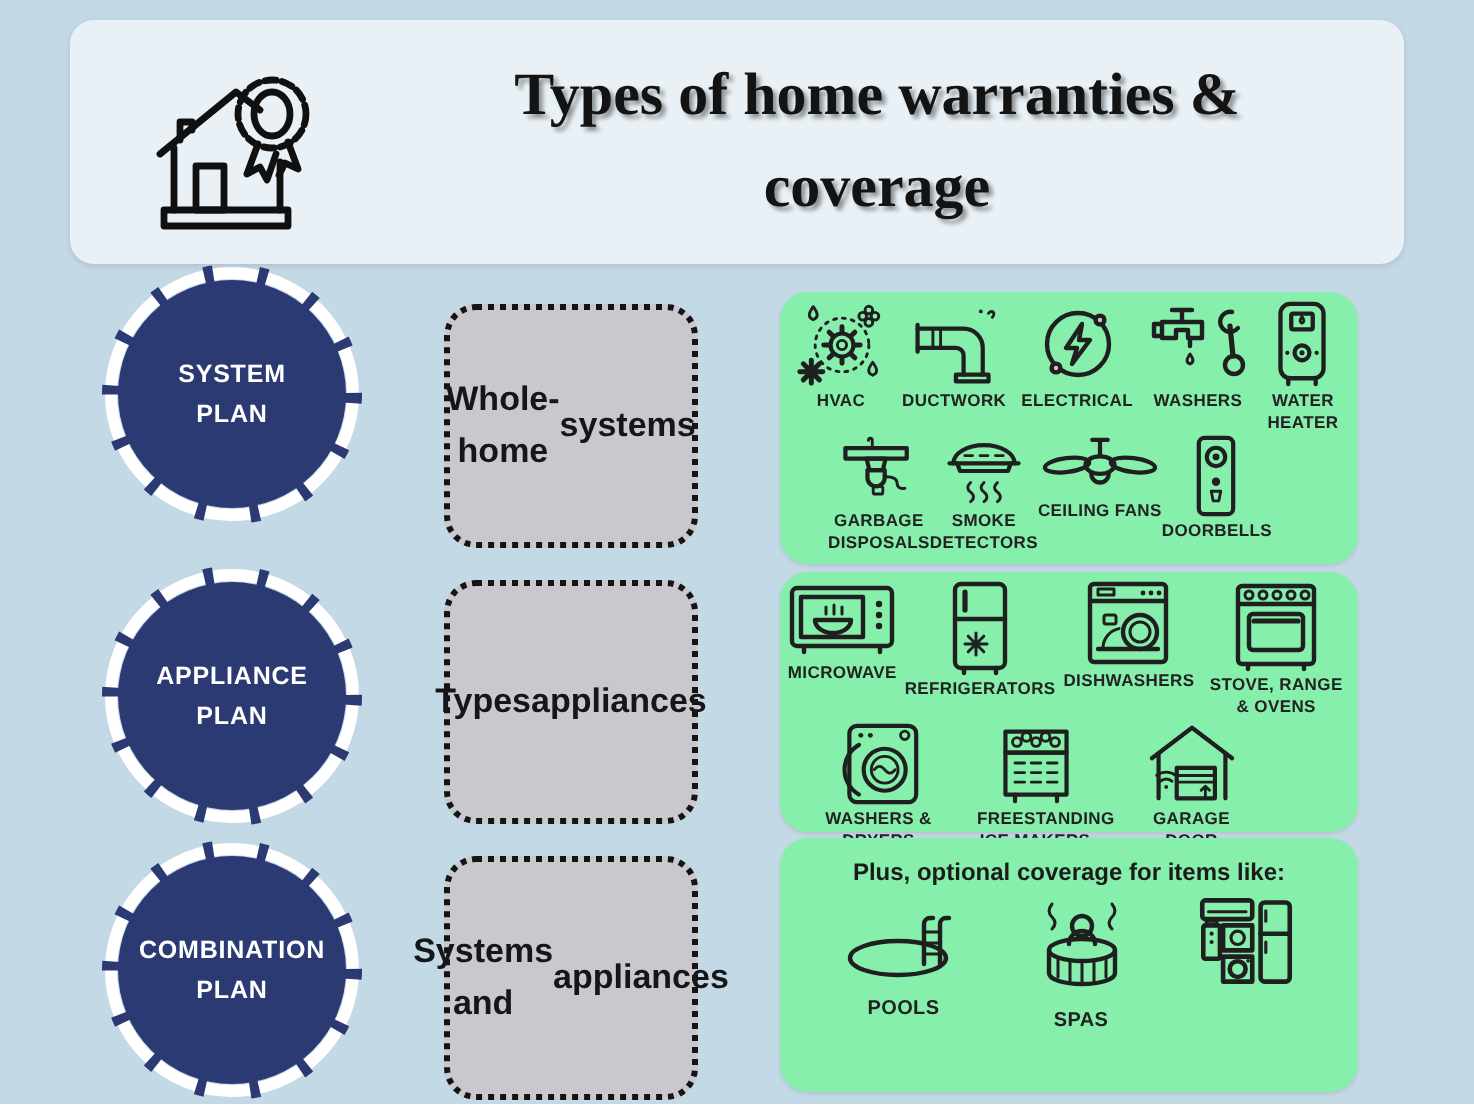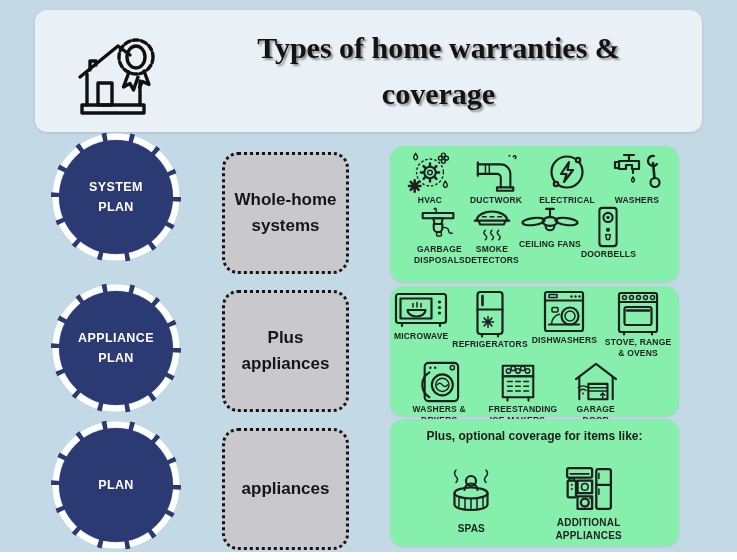--- a/index.html
+++ b/index.html
@@ -15,34 +15,34 @@
                 padding-right:30px}
 
   
   .plan-circle{position:absolute;left:51px;width:130px;height:130px}
   .plan-circle .lbl{position:absolute;inset:0;display:flex;flex-direction:column;justify-content:center;
                     align-items:center;color:#fff;font-weight:700;font-size:12.5px;letter-spacing:.4px;
                     line-height:1.6;text-align:center}
 
   
   .dash-box{position:absolute;left:222px;width:121px;height:116px;background:#c9c8cd;border:3px dotted #141414;
-            border-radius:16px;display:flex;flex-direction:column;justify-content:center;align-items:center;
+            border-radius:16px;display:flex;justify-content:center;align-items:center;
             font-weight:700;font-size:17px;color:#161618;line-height:1.55;text-align:center}
 
   
   .panel{position:absolute;left:390px;width:289px;background:#86efac;border-radius:14px;
          box-shadow:0 1px 2px rgba(0,0,0,.1)}
   .row{display:flex;justify-content:space-evenly;align-items:flex-start}
   .item{display:flex;flex-direction:column;align-items:center;gap:1px}
   .ibox{display:flex;align-items:center;justify-content:center}
   .ilabel{font-weight:700;font-size:8.5px;letter-spacing:.2px;line-height:1.3;text-align:center;
           color:#222;max-width:58px}
   .nw{white-space:nowrap;max-width:none}
   .w72{max-width:74px}
-  .intro{font-weight:700;font-size:12px;text-align:center;color:#1b1b1b;margin:10px 0 20px 0}
+  .intro{font-weight:700;font-size:12px;text-align:center;color:#1b1b1b;margin:10px 0 2px 0}
   .p3lbl{font-size:10px;max-width:72px}
 
   
   svg.ic *{fill:none;stroke:#1f1f1f;stroke-width:2.2;stroke-linecap:round;stroke-linejoin:round}
   svg.ic .fl{fill:#1f1f1f;stroke:none}
   svg.ic .bg{fill:#c6c5ca}
   svg.ic .thin{stroke-width:1.5}
   svg.ic .th{stroke-width:2.6}
   svg.hic *{fill:none;stroke:#101010;stroke-width:3.4;stroke-linecap:round;stroke-linejoin:round}
 </style>
@@ -94,33 +94,35 @@
         <span>PLAN</span>
       </div>
   </div>
   <div class="plan-circle" style="top:420px">
     <svg width="130" height="130" viewBox="0 0 130 130">
       <circle cx="65" cy="65" r="57" fill="#2b3a72"></circle>
       <circle cx="65" cy="65" r="60.5" fill="none" stroke="#ffffff" stroke-width="6"></circle>
       <circle cx="65" cy="65" r="60.5" fill="none" stroke="#2b3a72" stroke-width="9" stroke-dasharray="4.6 22.5"></circle>
     </svg>
     <div class="lbl">
+        <span>COMBINATION</span>
         <span>PLAN</span>
       </div>
   </div>
 
   <div class="dash-box" style="top:152px">
     <span>Whole-home</span>
     <span>systems</span>
   </div>
   <div class="dash-box" style="top:290px">
-    <span>Plus</span>
+    <span>Types</span>
     <span>appliances</span>
   </div>
   <div class="dash-box" style="top:428px">
+    <span>Systems and</span>
     <span>appliances</span>
   </div>
 
   <div class="panel" style="top:146px;height:132px;padding-top:4px">
     <div class="row">
       <div class="item">
         <div class="ibox" style="height:44px">
           <svg class="ic" width="46" height="43" viewBox="0 0 48 44">
             <circle class="thin" cx="24" cy="22" r="14" stroke-dasharray="1.5 3.2"></circle>
             <circle cx="24" cy="22" r="6"></circle>
@@ -170,20 +172,35 @@
             <path d="M7 11h-4v6h4"></path>
             <path d="M21 18v4"></path>
             <path class="thin" d="M21 26c1.8 2.6 2.1 4 0 5-2.1-1-1.8-2.4 0-5z"></path>
             <path d="M42 5a5 5 0 1 0 3 8"></path>
             <path class="th" d="M41 12l1.5 15"></path>
             <circle cx="43" cy="31.5" r="4.5"></circle>
           </svg>
         </div>
         <div class="ilabel nw">WASHERS</div>
       </div>
+      <div class="item">
+        <div class="ibox" style="height:44px">
+          <svg class="ic" width="36" height="45" viewBox="0 0 36 46">
+            <rect x="7" y="2" width="22" height="38" rx="5"></rect>
+            <rect x="12.5" y="7" width="11" height="8" rx="1"></rect>
+            <path class="thin" d="M18 8.5c1.2 1.7 1.4 2.7 0 3.4-1.4-.7-1.2-1.7 0-3.4z"></path>
+            <circle cx="18" cy="27" r="3.8"></circle>
+              <circle class="fl" cx="18" cy="27" r="1.3"></circle>
+            <circle class="fl" cx="10.5" cy="27" r="1.1"></circle>
+              <circle class="fl" cx="25.5" cy="27" r="1.1"></circle>
+            <path d="M11 40v3 M25 40v3"></path>
+          </svg>
+        </div>
+        <div class="ilabel" style="max-width:40px">WATER HEATER</div>
+      </div>
     </div>
     <div class="row" style="padding-left:24px;padding-right:50px">
       <div class="item">
         <div class="ibox" style="height:37px">
           <svg class="ic" width="46" height="36" viewBox="0 0 48 37">
             <path class="thin" d="M19 2c0-1.5 2-1.5 2 0v3"></path>
             <rect x="7" y="6" width="32" height="5.5"></rect>
             <path d="M18 11.5h10l-1.5 6h-7z"></path>
             <path d="M18.5 17.5h9v4a4.5 4.5 0 0 1-4.5 4.5 4.5 4.5 0 0 1-4.5-4.5z"></path>
             <rect class="thin" x="21.5" y="26" width="5" height="4" rx="1"></rect>
@@ -343,20 +360,31 @@
           </svg>
         </div>
         <div class="ilabel">GARAGE DOOR OPENERS</div>
       </div>
     </div>
   </div>
 
   <div class="panel" style="top:419px;height:127px">
     <div class="intro">Plus, optional coverage for items like:</div>
     <div class="row">
+      <div class="item">
+        <div class="ibox" style="height:52px">
+          <svg class="ic" width="62" height="48" viewBox="0 0 62 40">
+            <ellipse cx="28" cy="28" rx="24" ry="8.5"></ellipse>
+            <path d="M41 31V11a3 3 0 0 1 3-3h1.5"></path>
+            <path d="M49 31V11a3 3 0 0 1 3-3h1.5"></path>
+            <path class="thin" d="M41 15h8 M41 20.5h8 M41 26h8"></path>
+          </svg>
+        </div>
+        <div class="ilabel nw p3lbl">POOLS</div>
+      </div>
       <div class="item">
         <div class="ibox" style="height:58px">
           <svg class="ic" width="54" height="56" viewBox="0 0 54 48">
             <path class="thin" d="M12 2c-2 2.5-2 4.5 0 6.5s2 4 0 6"></path>
             <path class="thin" d="M42 2c2 2.5 2 4.5 0 6.5s-2 4 0 6"></path>
             <circle cx="27" cy="13" r="5"></circle>
             <path d="M20.5 22a6.5 6.5 0 0 1 13 0"></path>
             <ellipse cx="27" cy="25" rx="16.5" ry="5.5"></ellipse>
             <path d="M10.5 25V36.5C10.5 39.8 17.9 42 27 42s16.5-2.2 16.5-5.5V25"></path>
             <path class="thin" d="M15 29v9.5 M21 30v10.5 M27 30.5v11 M33 30v10.5 M39 29v9.5"></path>
@@ -376,18 +404,17 @@
             <circle class="thin" cx="20" cy="22" r="3.2"></circle>
             <rect x="3.5" y="16" width="8" height="16" rx="1"></rect>
             <path class="thin" d="M5 16v-2h5v2"></path>
             <circle class="fl" cx="7.5" cy="20" r="1"></circle>
               <circle class="fl" cx="7.5" cy="24" r="1"></circle>
             <rect x="13" y="31" width="14" height="12"></rect>
             <circle cx="20" cy="37" r="3.8"></circle>
             <circle class="fl" cx="25" cy="33" r=".9"></circle>
           </svg>
         </div>
-        <div class="ilabel p3lbl">ADDITIONAL APPLIANCES</div>
       </div>
     </div>
   </div>
 
 </div>
 
 </body></html>

